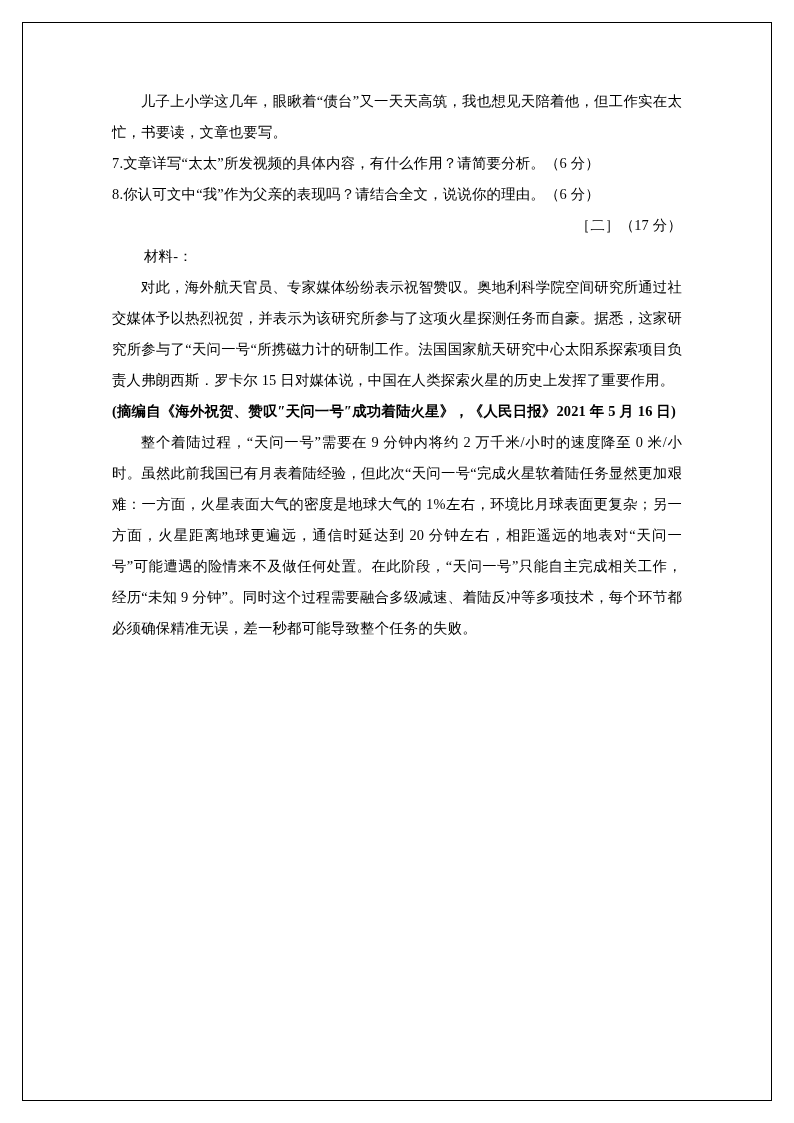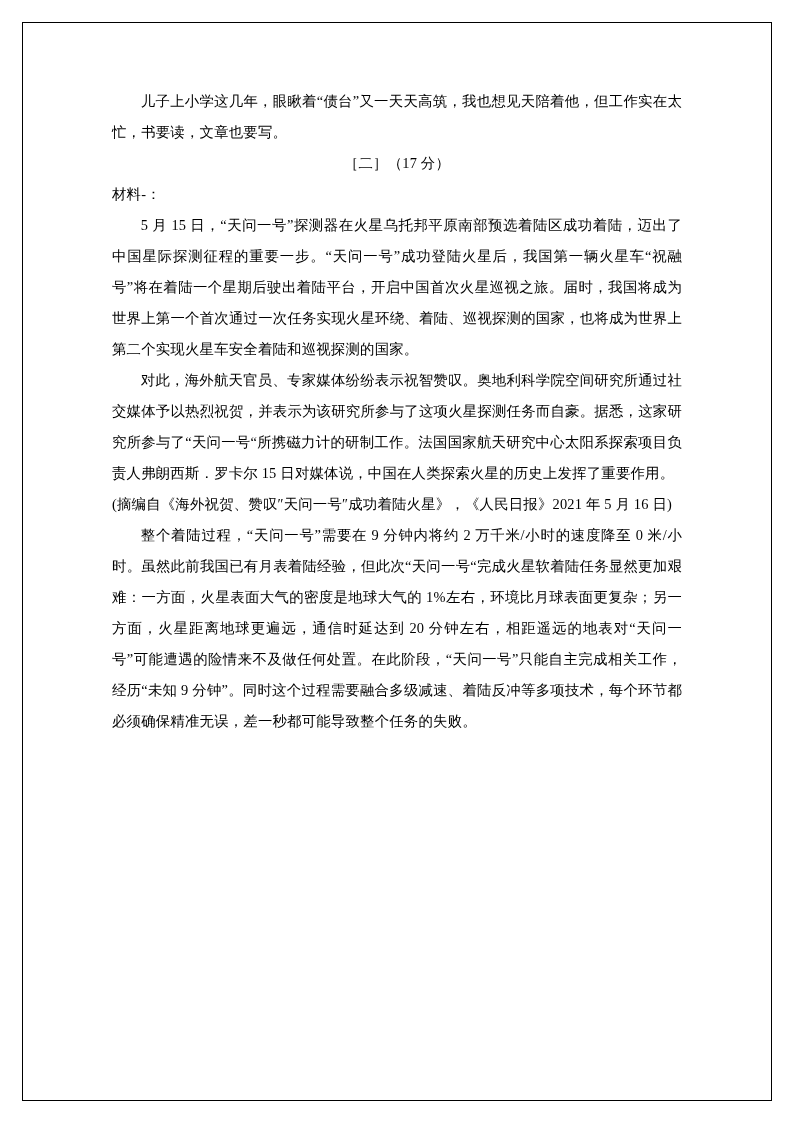--- a/index.html
+++ b/index.html
@@ -44,48 +44,51 @@
     line-height: 31px;
     letter-spacing: 0.2px;
     text-align: justify;
     text-justify: inter-ideograph;
   }
   .indent2 {
     text-indent: 2em;
   }
   .noindent {
     text-indent: 0;
+    margin-left: 32px;
   }
   .center {
-    text-align: center;
+    text-align: right;
     text-indent: 0;
   }
   .q-line {
     text-indent: 0;
   }
   .src {
     text-indent: 0;
+    font-weight: bold;
   }
 </style>
 </head>
 <body>
 
 <div class="page">
   <div class="border-frame"></div>
   <div class="content">
 
     <p class="indent2">儿子上小学这几年，眼瞅着“债台”又一天天高筑，我也想见天陪着他，但工作实在太忙，书要读，文章也要写。</p>
 
+    <p class="q-line">7.文章详写“太太”所发视频的具体内容，有什么作用？请简要分析。（6 分）</p>
 
+    <p class="q-line">8.你认可文中“我”作为父亲的表现吗？请结合全文，说说你的理由。（6 分）</p>
 
     <p class="center">［二］（17 分）</p>
 
     <p class="noindent">材料-：</p>
 
-    <p class="indent2">5 月 15 日，“天问一号”探测器在火星乌托邦平原南部预选着陆区成功着陆，迈出了中国星际探测征程的重要一步。“天问一号”成功登陆火星后，我国第一辆火星车“祝融号”将在着陆一个星期后驶出着陆平台，开启中国首次火星巡视之旅。届时，我国将成为世界上第一个首次通过一次任务实现火星环绕、着陆、巡视探测的国家，也将成为世界上第二个实现火星车安全着陆和巡视探测的国家。</p>
 
     <p class="indent2">对此，海外航天官员、专家媒体纷纷表示祝智赞叹。奥地利科学院空间研究所通过社交媒体予以热烈祝贺，并表示为该研究所参与了这项火星探测任务而自豪。据悉，这家研究所参与了“天问一号“所携磁力计的研制工作。法国国家航天研究中心太阳系探索项目负责人弗朗西斯．罗卡尔 15 日对媒体说，中国在人类探索火星的历史上发挥了重要作用。</p>
 
     <p class="src">(摘编自《海外祝贺、赞叹″天问一号″成功着陆火星》，《人民日报》2021 年 5 月 16 日)</p>
 
 
     <p class="indent2">整个着陆过程，“天问一号”需要在 9 分钟内将约 2 万千米/小时的速度降至 0 米/小时。虽然此前我国已有月表着陆经验，但此次“天问一号“完成火星软着陆任务显然更加艰难：一方面，火星表面大气的密度是地球大气的 1%左右，环境比月球表面更复杂；另一方面，火星距离地球更遍远，通信时延达到 20 分钟左右，相距遥远的地表对“天问一号”可能遭遇的险情来不及做任何处置。在此阶段，“天问一号”只能自主完成相关工作，经历“未知 9 分钟”。同时这个过程需要融合多级减速、着陆反冲等多项技术，每个环节都必须确保精准无误，差一秒都可能导致整个任务的失败。</p>
 
 
 

